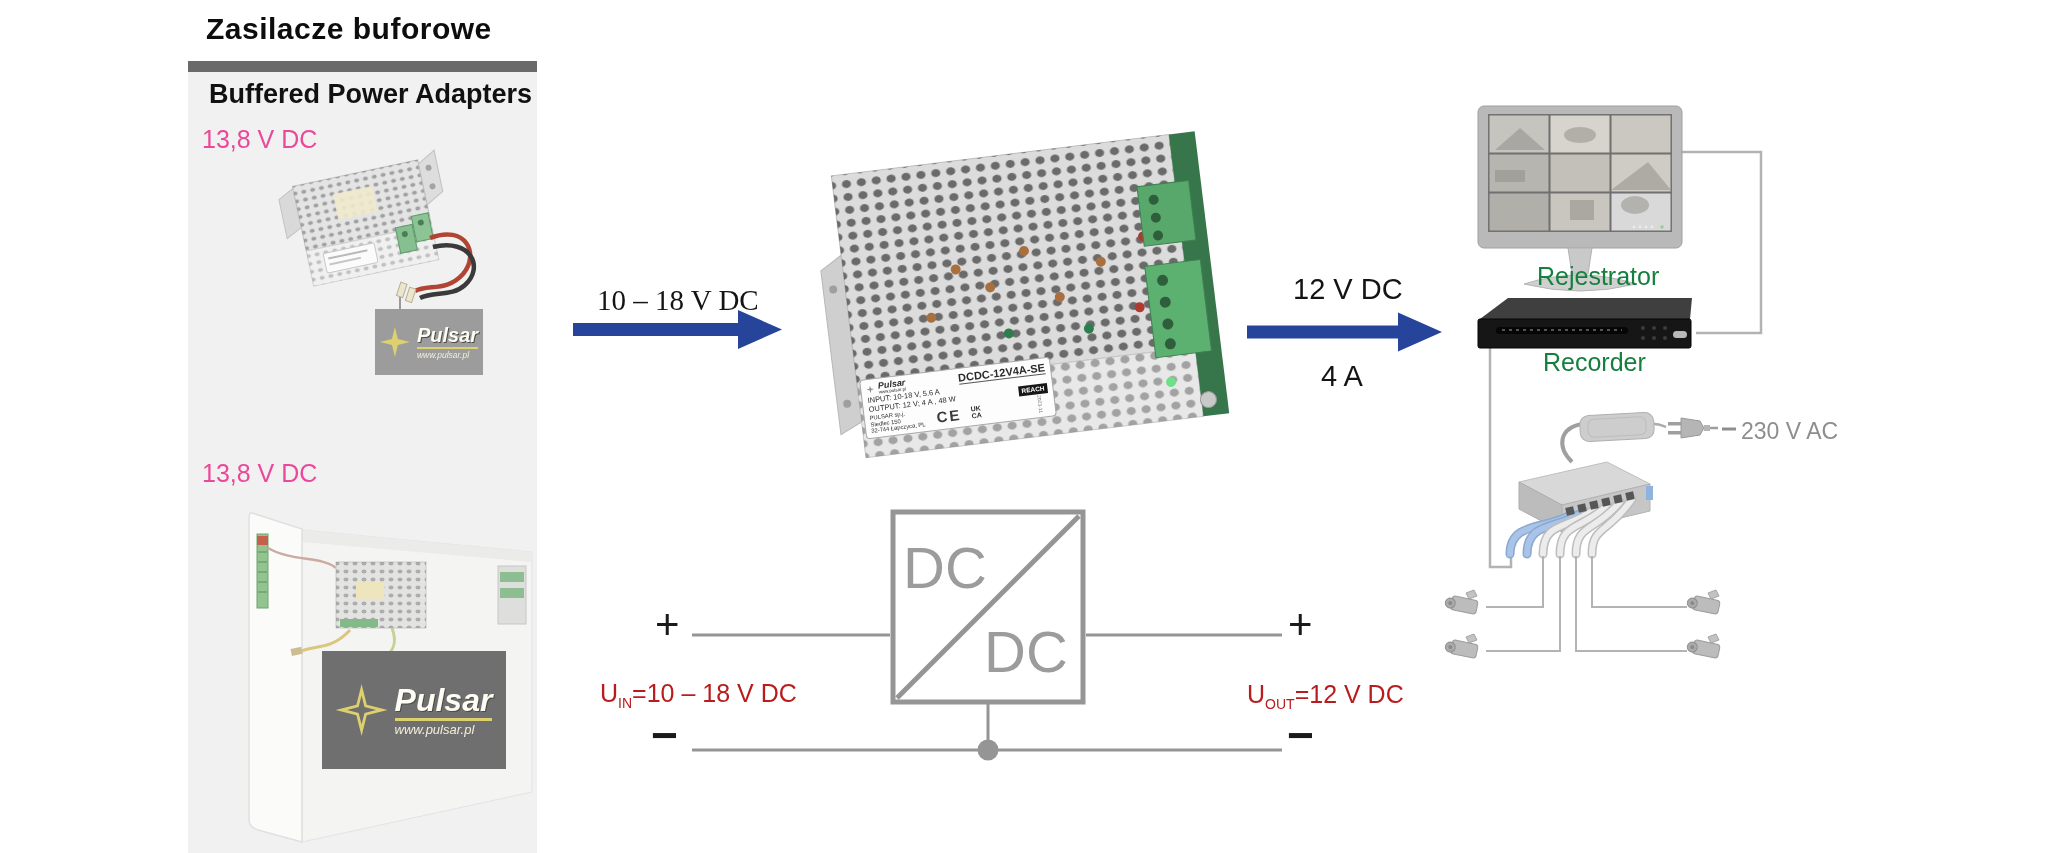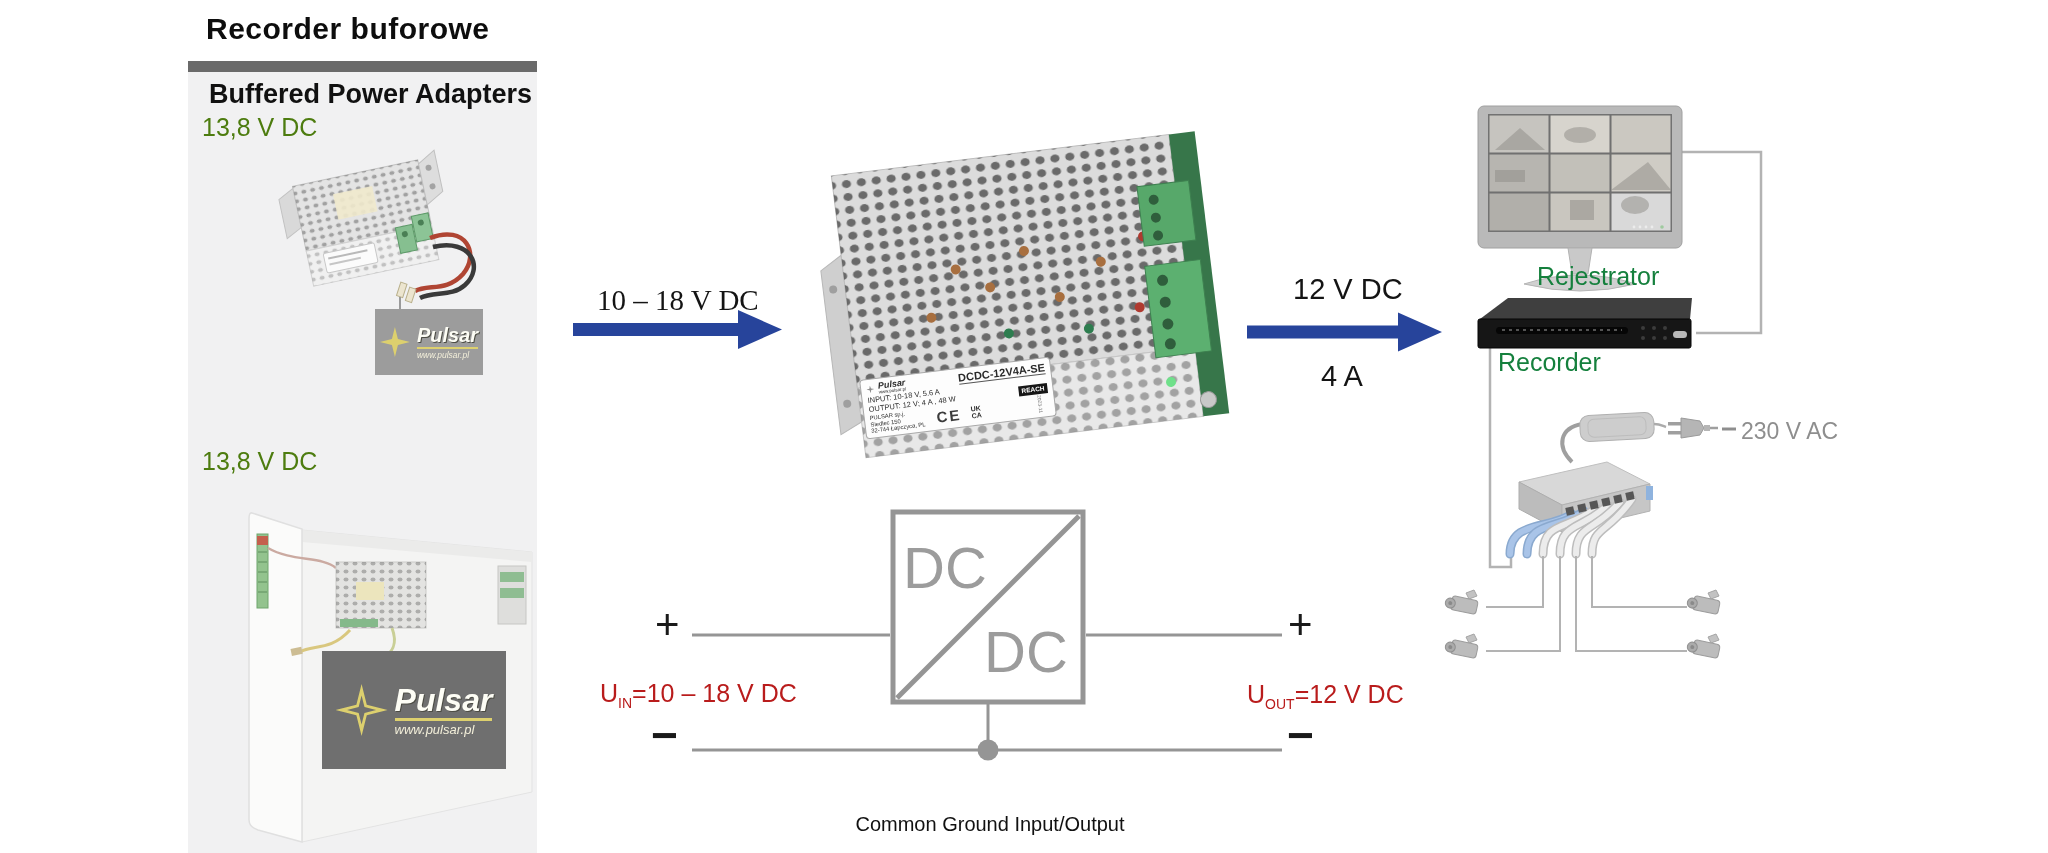--- a/index.html
+++ b/index.html
@@ -4,33 +4,33 @@
 <style>
   html,body{margin:0;padding:0;background:#ffffff;}
   .canvas{position:relative;width:2048px;height:853px;background:#ffffff;overflow:hidden;
           font-family:"Liberation Sans",sans-serif;color:#1a1a1a;}
   .abs{position:absolute;}
   
   .panel-bg{left:188px;top:67px;width:349px;height:786px;background:#f1f1f2;z-index:0;}
   .divider{left:188px;top:61px;width:349px;height:11px;background:#6a6a6a;z-index:2;}
   .title-pl{left:206px;top:12px;font-size:30px;font-weight:bold;letter-spacing:.5px;color:#0d0d0d;z-index:3;}
   .title-en{left:209px;top:79px;font-size:27px;font-weight:bold;color:#111;z-index:3;text-align:center;}
-  .volt{font-size:25px;color:#4d7c0f;z-index:3;}
+  .volt{font-size:25px;color:#ec4899;z-index:3;margin-top:12px;}
   .v1{left:202px;top:113px;}
   .v2{left:202px;top:447px;}
   svg.scene{position:absolute;left:0;top:0;z-index:1;}
   
   .flow-label{font-size:29px;color:#141414;z-index:3;}
   .in-label{left:597px;top:284px;font-family:Liberation Serif, serif;}
   .out-label{left:1293px;top:273px;}
   .out-current{left:1321px;top:352px;margin-top:8px;}
   
   .dev-label{font-size:25px;color:#15803d;z-index:3;}
   .rejestrator{left:1537px;top:262px;}
-  .recorder{left:1498px;top:348px;text-align:center;}
+  .recorder{left:1543px;top:348px;text-align:center;}
   .mains{left:1741px;top:418px;font-size:23px;color:#8e8e8e;z-index:3;}
   
   .dc-text{font-size:58px;color:#9c9c9c;z-index:3;}
   .dc-top{left:903px;top:534px;}
   .dc-bottom{left:984px;top:618px;}
   .plus{font-size:42px;color:#1a1a1a;z-index:3;}
   .plus-in{left:655px;top:601px;}
   .plus-out{left:1288px;top:601px;}
   .minus{font-size:46px;font-weight:bold;color:#1a1a1a;z-index:3;}
   .minus-in{left:651px;top:708px;}
@@ -302,21 +302,21 @@
       <line x1="692" y1="635" x2="890" y2="635" stroke-width="3"></line>
       <line x1="1086" y1="635" x2="1282" y2="635" stroke-width="3"></line>
       <line x1="692" y1="750" x2="1282" y2="750" stroke-width="3"></line>
       <line x1="988" y1="704" x2="988" y2="750" stroke-width="3"></line>
       <rect x="893" y="512" width="190" height="190" fill="#ffffff" stroke-width="5"></rect>
       <line x1="897" y1="698" x2="1079" y2="516" stroke-width="5"></line>
       <circle cx="988" cy="750" r="10.5" fill="#959595" stroke="none"></circle>
     </g>
   </svg>
 
-  <div class="abs title-pl">Recorder buforowe</div>
+  <div class="abs title-pl">Zasilacze buforowe</div>
   <div class="abs divider"></div>
   <div class="abs title-en">Buffered Power Adapters</div>
   <div class="abs volt v1">13,8 V DC</div>
   <div class="abs volt v2">13,8 V DC</div>
 
   <div class="abs logo-plate logo1">
     <span class="star-wrap">
         <span class="star"></span>
       </span>
     <span class="logo-texts">
@@ -382,15 +382,14 @@
   <div class="abs plus plus-in">+</div>
   <div class="abs plus plus-out">+</div>
   <div class="abs minus minus-in">−</div>
   <div class="abs minus minus-out">−</div>
   <div class="abs u-line u-in">
     <span>U</span><sub>IN</sub><span>=10 – 18 V DC</span>
   </div>
   <div class="abs u-line u-out">
     <span>U</span><sub>OUT</sub><span>=12 V DC</span>
   </div>
-  <div class="abs ground-en">Common Ground Input/Output</div>
 
 </div>
 
 </body></html>

